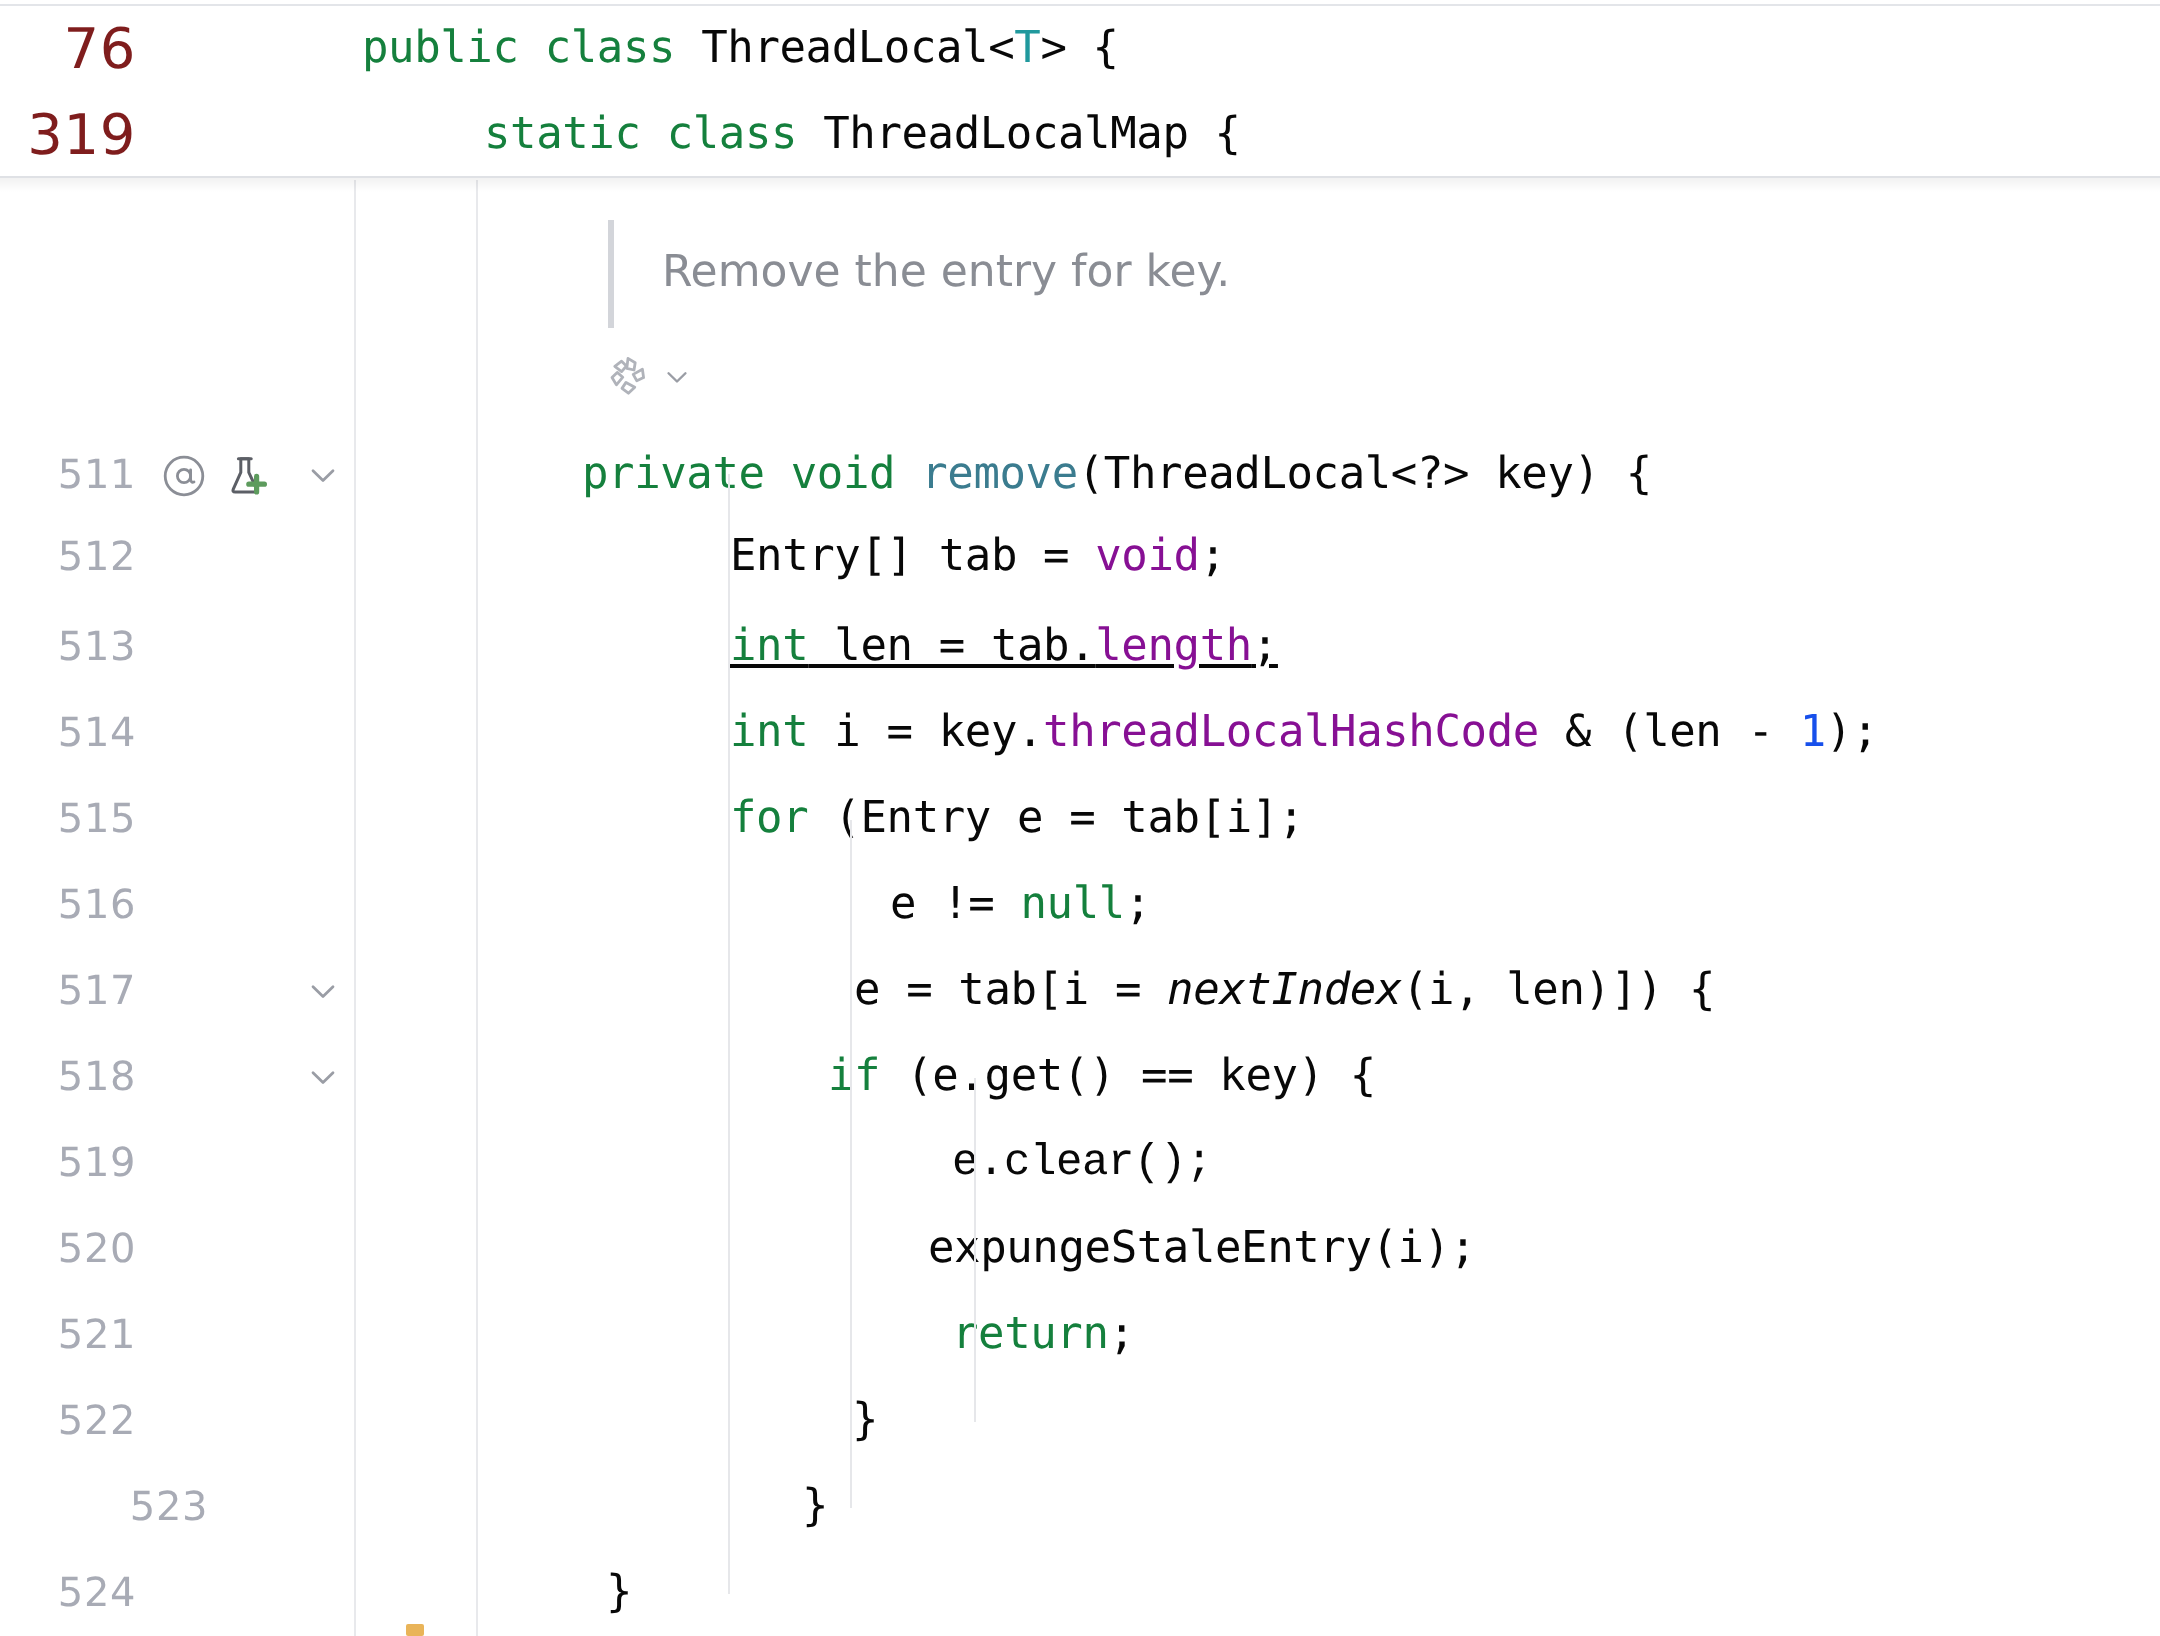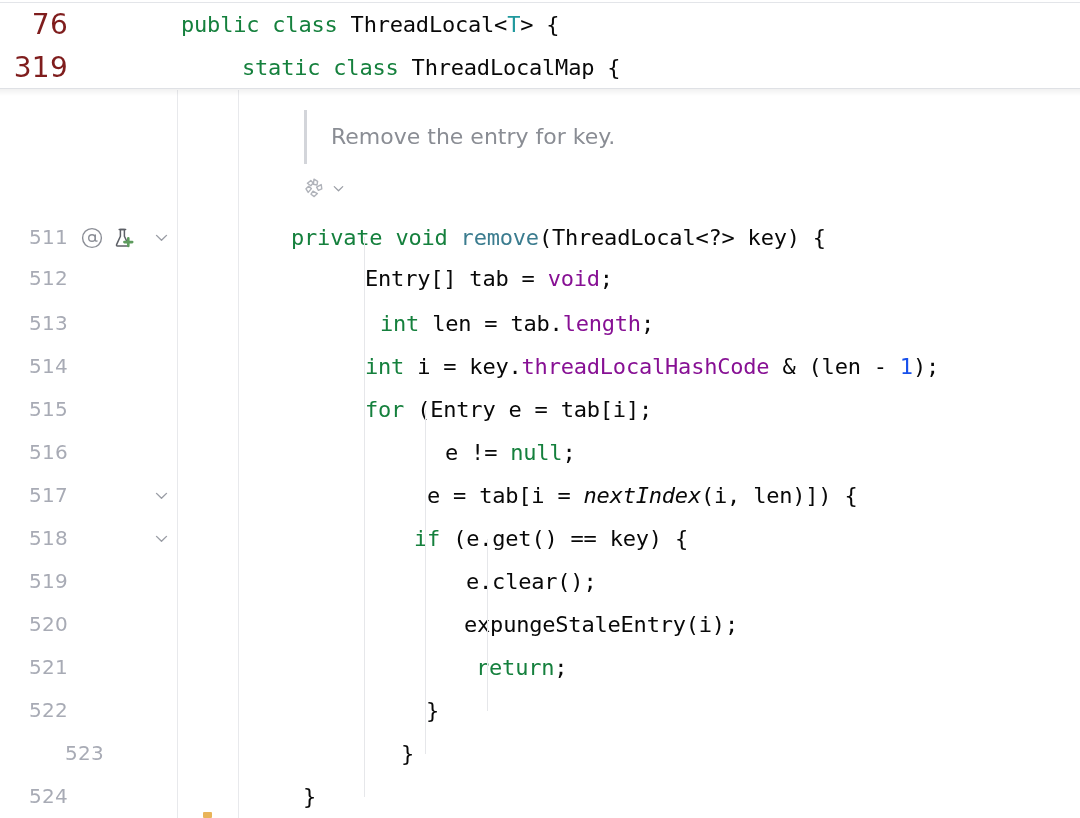--- a/index.html
+++ b/index.html
@@ -294,21 +294,21 @@
           </svg>
         </div>
         <div class="codetext" style="left: 291px;"><span class="kw">private</span><span class="plain"> </span><span class="kw">void</span><span class="plain"> </span><span class="meth">remove</span><span class="plain">(ThreadLocal&lt;?&gt; key) {</span></div>
       </div>
       <div class="row" style="top: 167px; padding-left: 24px;">
         <div class="lnum">512</div>
         <div class="codetext" style="left: 365px;"><span class="plain">Entry[] tab = </span><span class="fld">void</span><span class="plain">;</span></div>
       </div>
       <div class="row" style="top: 212px;">
         <div class="lnum">513</div>
-        <div class="codetext" style="left: 380px;"><span class="kw">int</span><span class="plain"> len = tab.</span><span class="fld">length</span><span class="plain">;</span></div>
+        <div class="codetext" style="left: 365px; text-decoration: underline;"><span class="kw">int</span><span class="plain"> len = tab.</span><span class="fld">length</span><span class="plain">;</span></div>
       </div>
       <div class="row" style="top: 255px;">
         <div class="lnum">514</div>
         <div class="codetext" style="left: 365px;"><span class="kw">int</span><span class="plain"> i = key.</span><span class="fld">threadLocalHashCode</span><span class="plain"> &amp; (len - </span><span class="num">1</span><span class="plain">);</span></div>
       </div>
       <div class="row" style="top: 298px;">
         <div class="lnum">515</div>
         <div class="codetext" style="left: 365px;"><span class="kw">for</span><span class="plain"> (Entry e = tab[i];</span></div>
       </div>
       <div class="row" style="top: 341px;">
@@ -328,21 +328,21 @@
         <div class="lnum">518</div>
         <div class="fold-chev">
           <svg width="17" height="17" viewBox="0 0 16 16">
             <path d="M3.3 6 L8 10.6 L12.7 6" fill="none" stroke="#9a9da5" stroke-width="1.3" stroke-linecap="round" stroke-linejoin="round"></path>
           </svg>
         </div>
         <div class="codetext" style="left: 414px;"><span class="kw">if</span><span class="plain"> (e.get() == key) {</span></div>
       </div>
       <div class="row" style="top: 470px;">
         <div class="lnum">519</div>
-        <div class="codetext" style="left: 466px;"><span class="plain">e.clear();</span></div>
+        <div class="codetext" style="left: 476px; font-family: Liberation Mono, monospace;"><span class="plain">e.clear();</span></div>
       </div>
       <div class="row" style="top: 513px;">
         <div class="lnum">520</div>
         <div class="codetext" style="left: 464px;"><span class="plain">expungeStaleEntry(i);</span></div>
       </div>
       <div class="row" style="top: 556px;">
         <div class="lnum">521</div>
         <div class="codetext" style="left: 476px;"><span class="kw">return</span><span class="plain">;</span></div>
       </div>
       <div class="row" style="top: 599px;">

